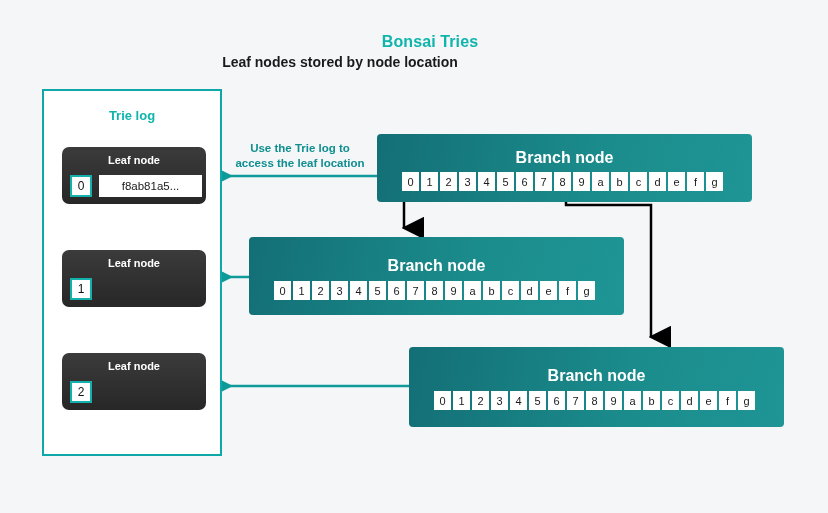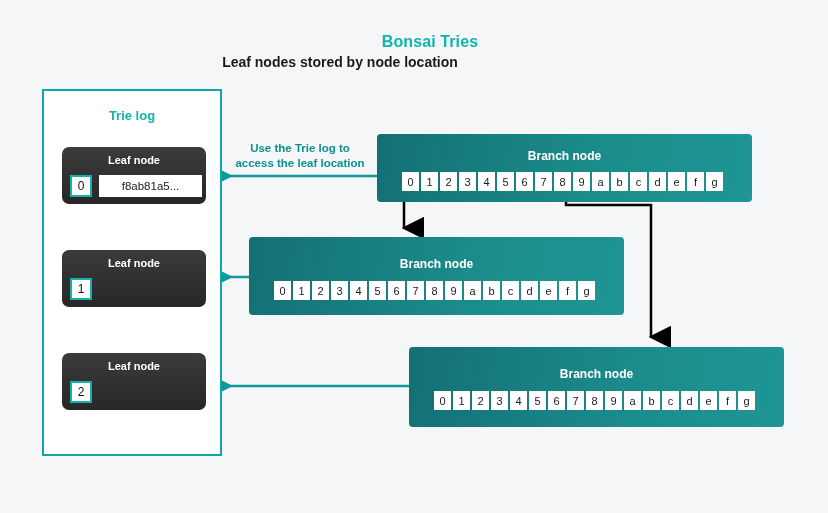--- a/index.html
+++ b/index.html
@@ -116,21 +116,21 @@
   }
   .branch-node.b0 { left: 377px; top: 134px;  width: 375px; height: 68px; }
   .branch-node.b1 { left: 249px; top: 237px;  width: 375px; height: 78px; }
   .branch-node.b2 { left: 409px; top: 347px;  width: 375px; height: 80px; }
 
   .branch-label {
     position: absolute;
     left: 0; top: 14px;
     width: 100%;
     text-align: center;
-    font-size: 12px;
+    font-size: 16px;
     font-weight: bold;
     color: #ffffff;
   }
   .branch-node.b0 .branch-label { top: 15px; }
   .branch-node.b1 .branch-label { top: 20px; }
   .branch-node.b2 .branch-label { top: 20px; }
 
   .cells {
     position: absolute;
     left: 25px;

